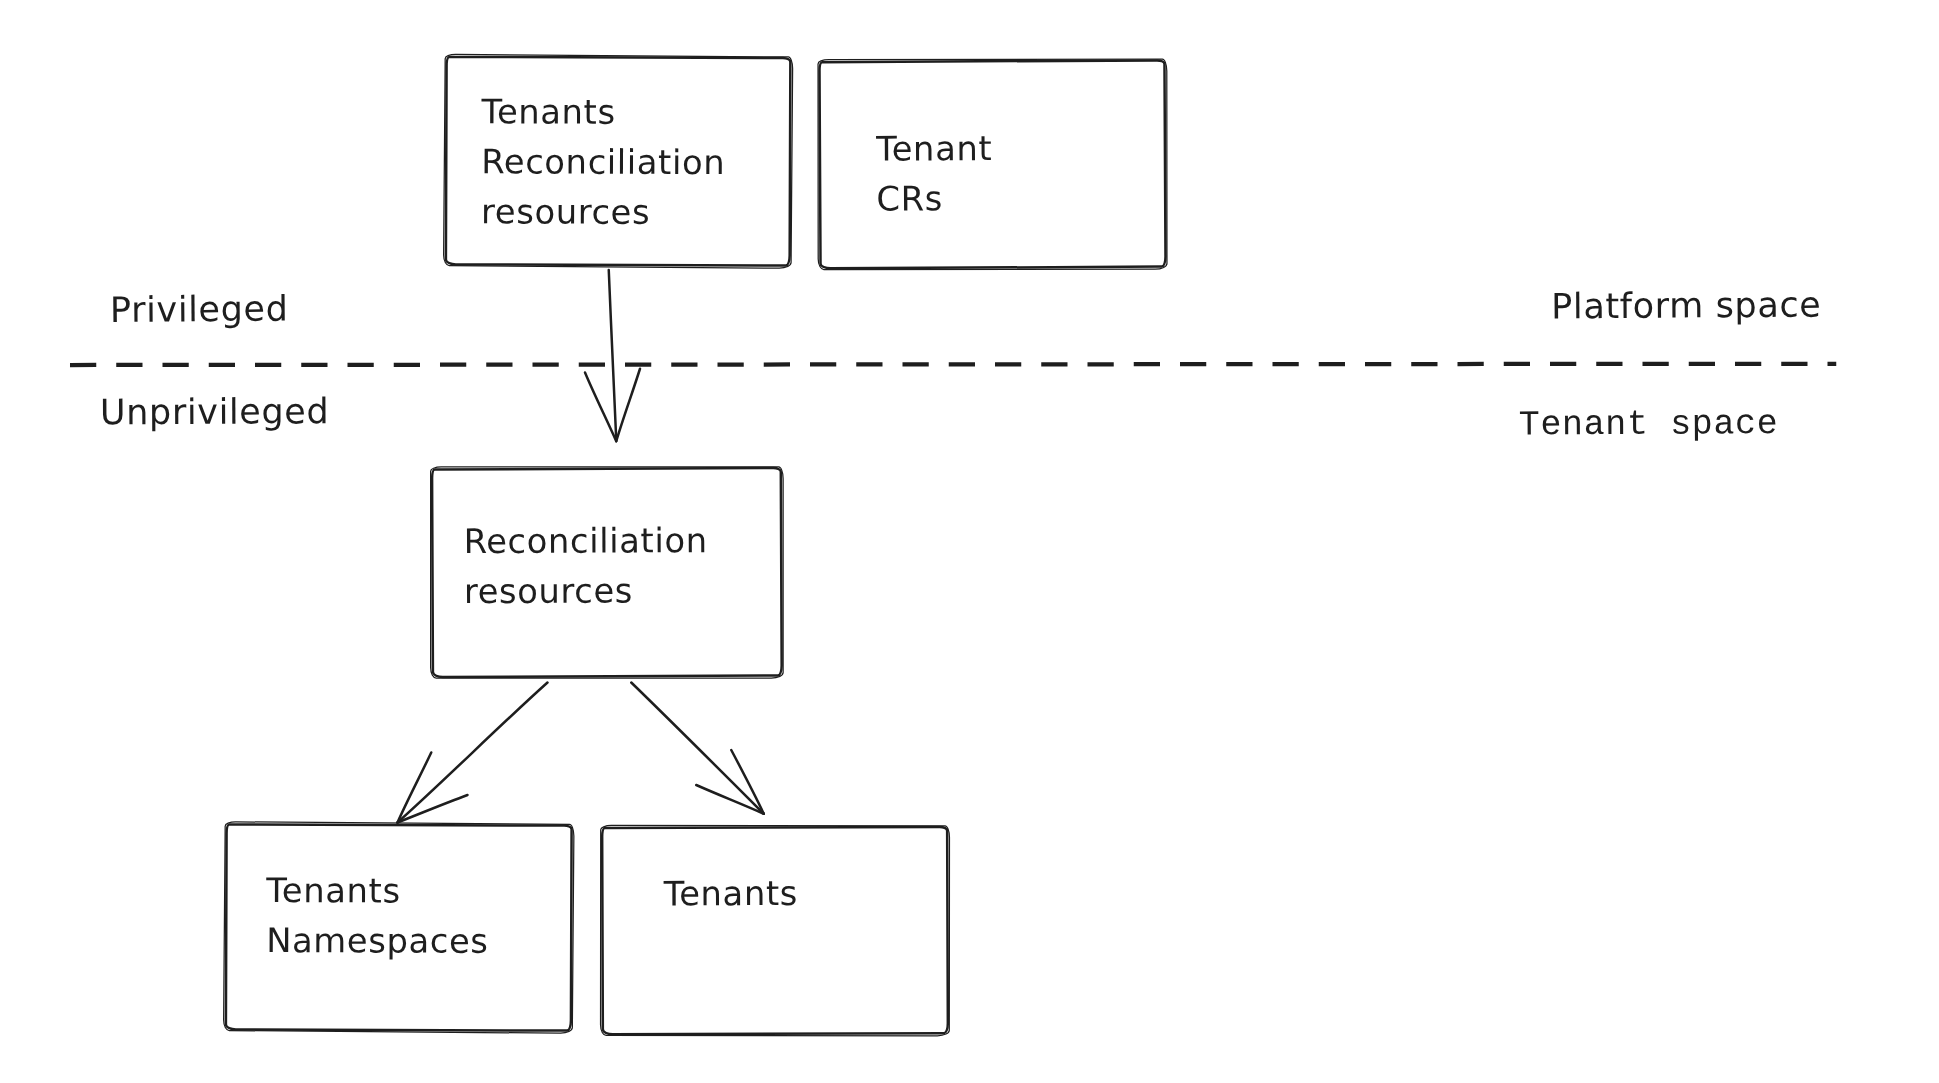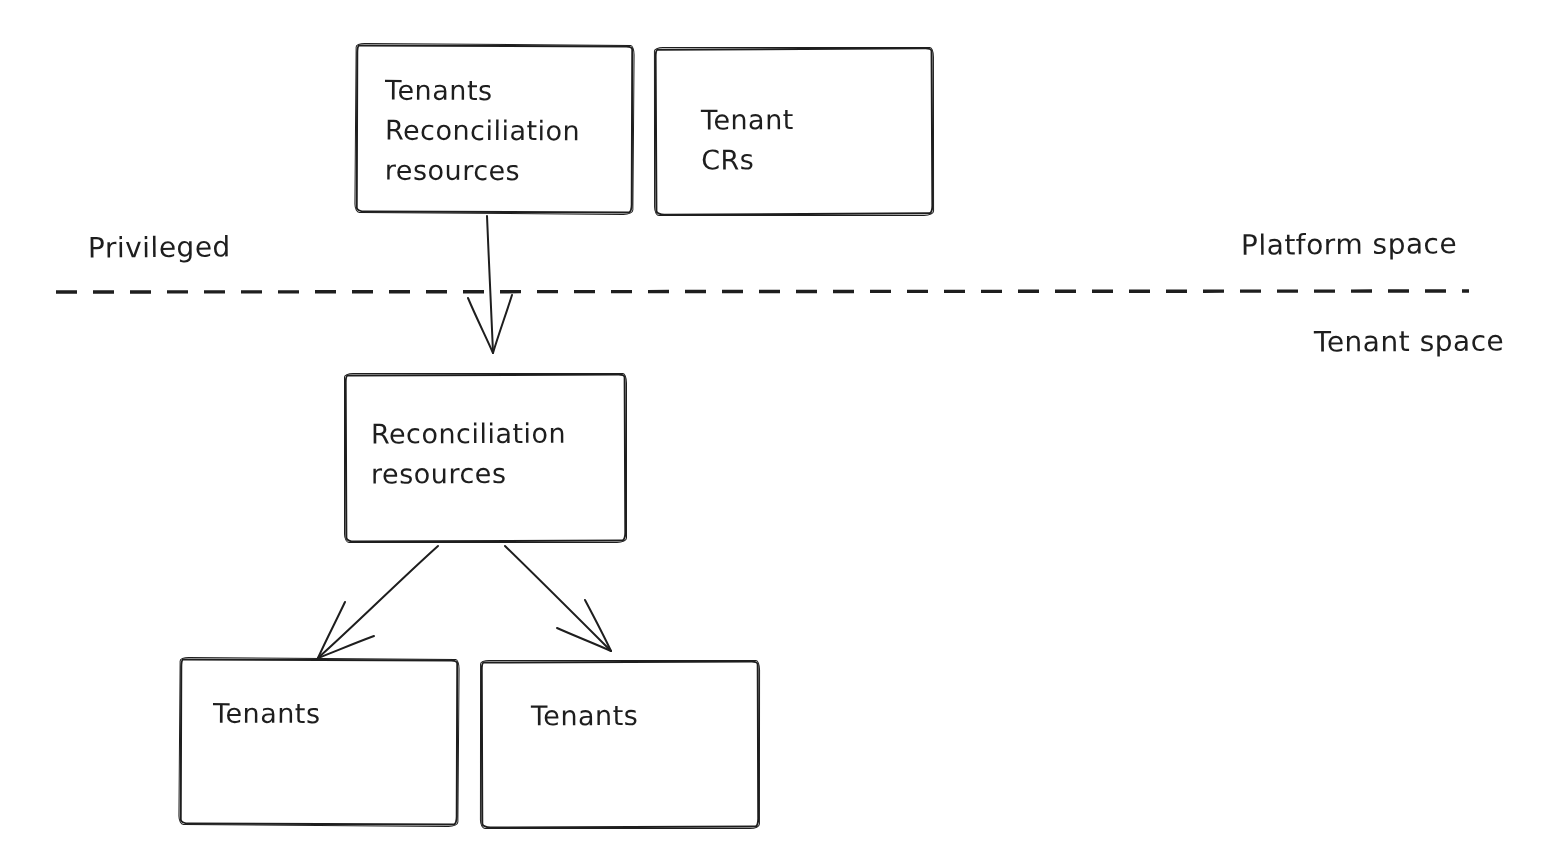--- a/index.html
+++ b/index.html
@@ -88,23 +88,25 @@
     <div class="node-line">CRs</div>
   </div>
 
   <div class="node" style="left:345px; top:374px; width:281px; height:168px; padding:38px 10px 0 24px; transform:rotate(-0.25deg);">
     <div class="node-line">Reconciliation</div>
     <div class="node-line">resources</div>
   </div>
 
   <div class="node" style="left:180px; top:659px; width:278px; height:166px; padding:33px 10px 0 31px; transform:rotate(0.2deg);">
     <div class="node-line">Tenants</div>
+    <div class="node-line">Namespaces</div>
   </div>
 
   <div class="node" style="left:481px; top:661px; width:278px; height:167px; padding:33px 10px 0 48px; transform:rotate(-0.2deg);">
     <div class="node-line">Tenants</div>
   </div>
 
   <div class="zone-label" style="left:88px; top:231px; transform:rotate(-0.5deg);">Privileged</div>
+  <div class="zone-label" style="left:80px; top:313px; transform:rotate(-0.3deg);">Unprivileged</div>
   <div class="zone-label" style="left:1241px; top:228px; transform:rotate(-0.4deg);">Platform space</div>
-  <div class="zone-label" style="left:1314px; top:325px; transform:rotate(-0.3deg);">Tenant space</div>
+  <div class="zone-label" style="left:1215px; top:325px; transform:rotate(-0.3deg);font-family:Liberation Mono, monospace;">Tenant space</div>
 
 </div>
 
 </body></html>

